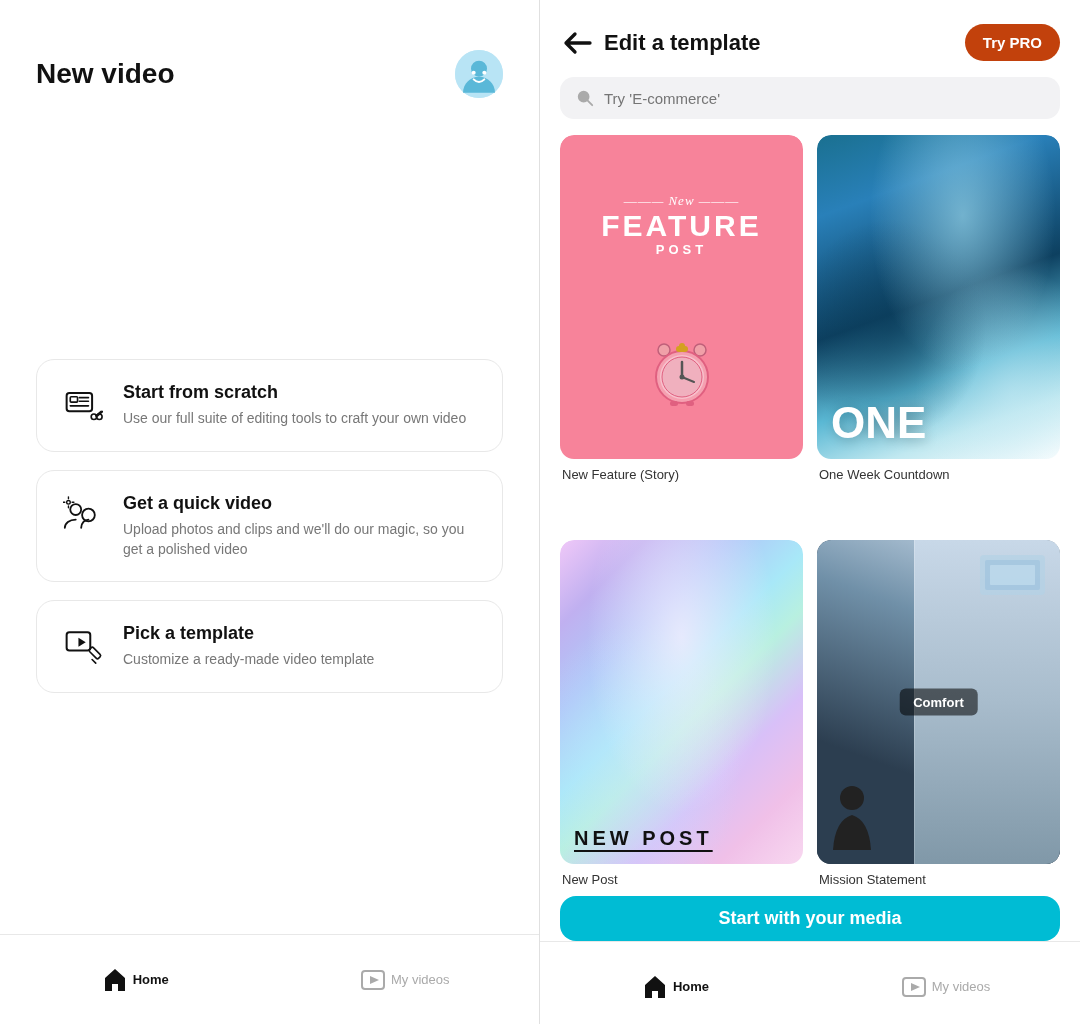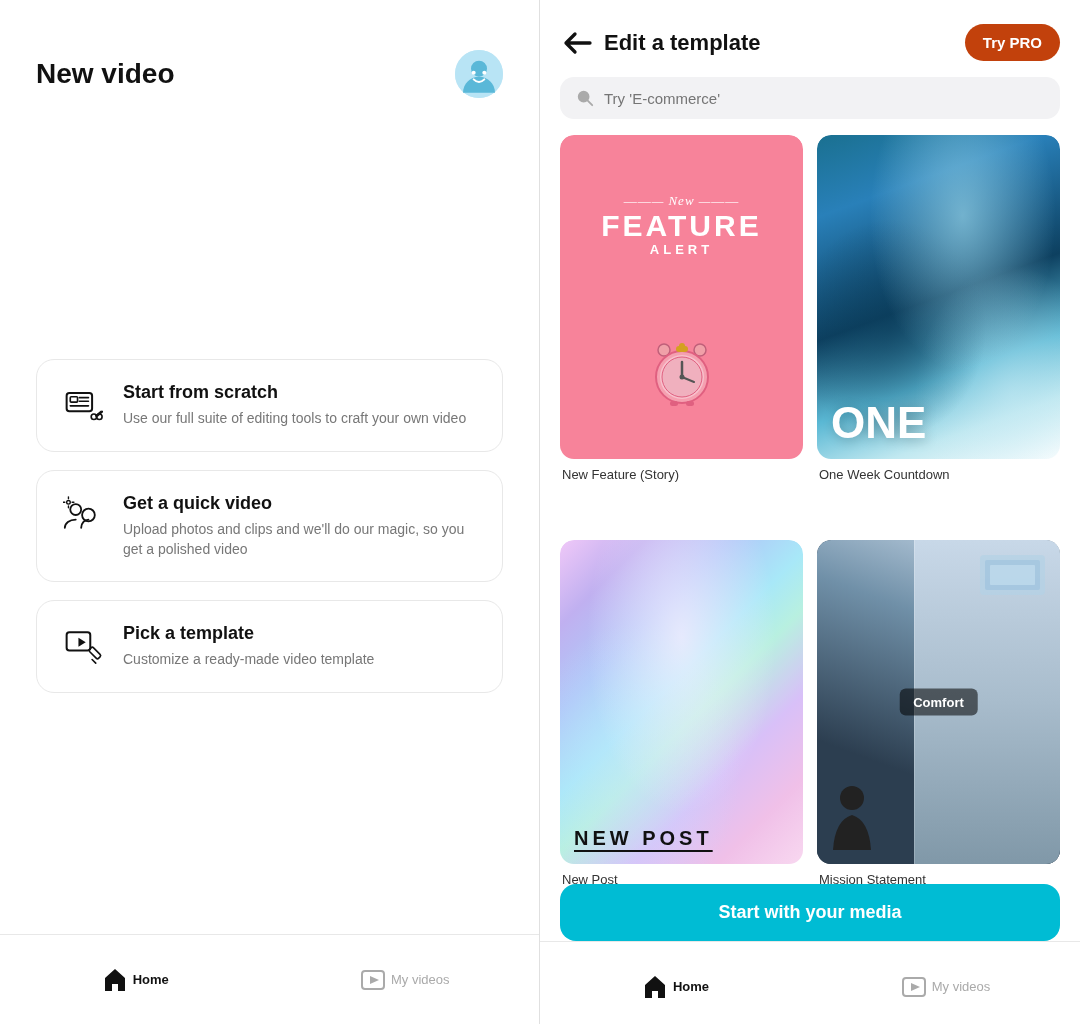--- a/index.html
+++ b/index.html
@@ -308,21 +308,21 @@
       position: absolute;
       bottom: 90px;
       left: 20px;
       right: 20px;
       background: #00bcd4;
       color: #fff;
       font-size: 18px;
       font-weight: 700;
       border: none;
       border-radius: 16px;
-      padding: 18px;
+      padding: 12px;
       cursor: pointer;
       text-align: center;
       z-index: 10;
     }
 
     
     .right-bottom-nav {
       position: absolute;
       bottom: 0;
       left: 0;
@@ -451,21 +451,21 @@
     <input class="search-input" type="text" placeholder="Try 'E-commerce'" style="">
   </div>
 
   <div class="template-grid">
 
     <div class="template-card">
       <div class="template-thumb thumb-pink">
         <div class="feature-text-block">
           <div class="new-text" style="font-size:13px; color:#fff; letter-spacing:1px; font-style:italic; font-family:Georgia,serif;">— New —</div>
           <div class="feature-main" style="font-size:30px;font-weight:900;color:#fff;letter-spacing:3px;line-height:1.1;">FEATURE</div>
-          <div style="font-size:13px;font-weight:600;color:#fff;letter-spacing:4px;">ALERT</div>
+          <div style="font-size:13px;font-weight:600;color:#fff;letter-spacing:4px;">POST</div>
         </div>
 
         <svg class="alarm-clock-svg" viewBox="0 0 80 80" fill="none" xmlns="http://www.w3.org/2000/svg">
 
           <circle cx="22" cy="18" r="6" fill="#f0a0a8" stroke="#c0607a" stroke-width="1.5"></circle>
 
           <circle cx="58" cy="18" r="6" fill="#f0a0a8" stroke="#c0607a" stroke-width="1.5"></circle>
 
           <circle cx="40" cy="45" r="26" fill="#f5a0b0" stroke="#e06080" stroke-width="2"></circle>
           <circle cx="40" cy="45" r="22" fill="#f8c0cc"></circle>

